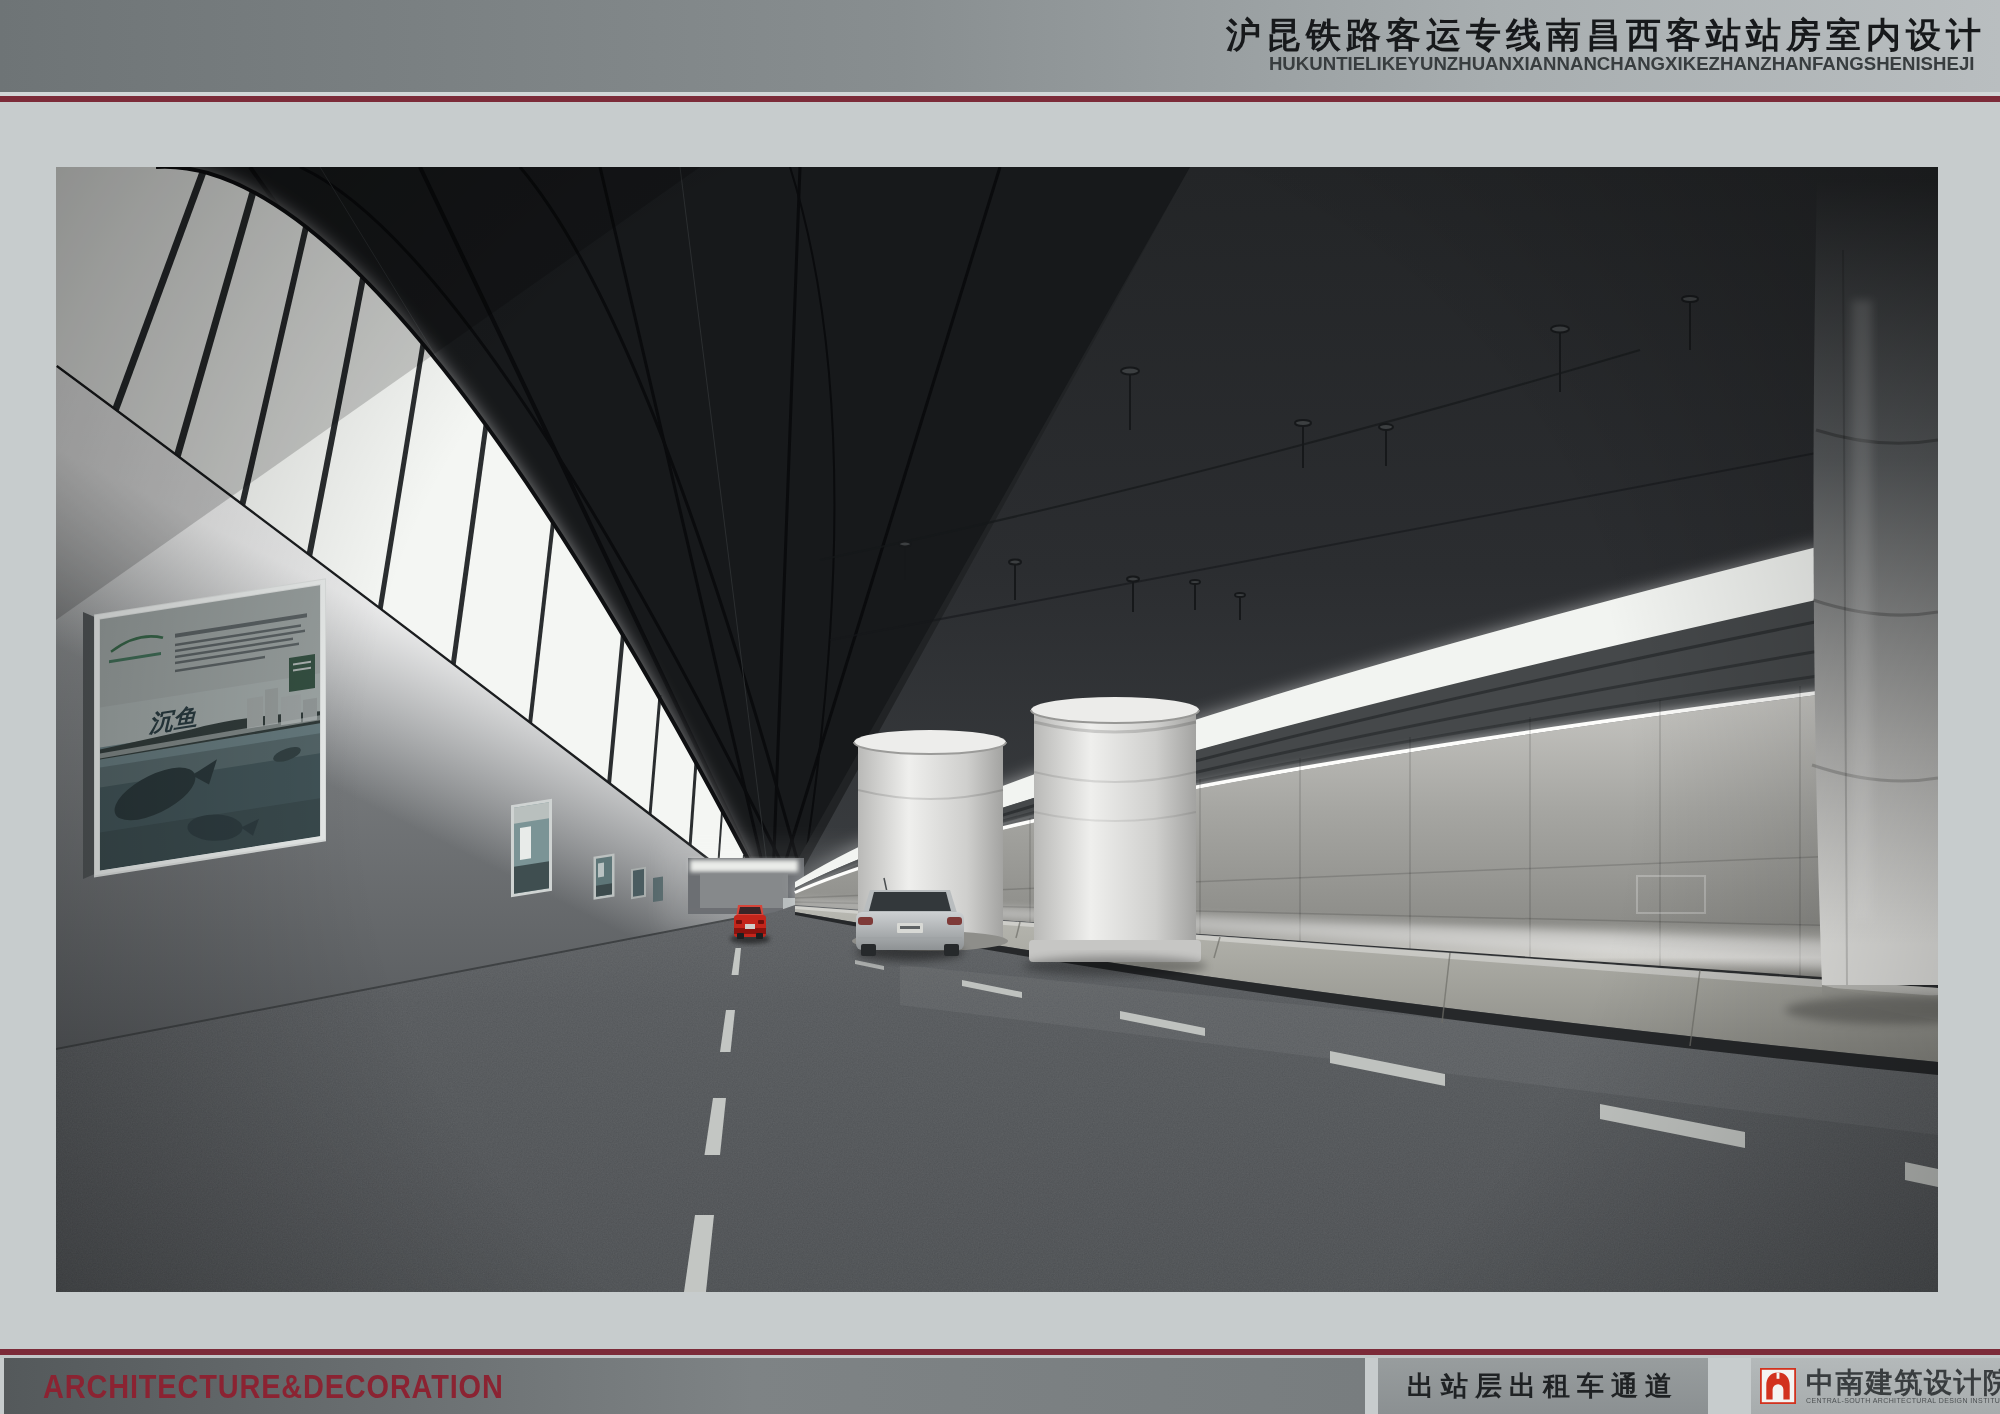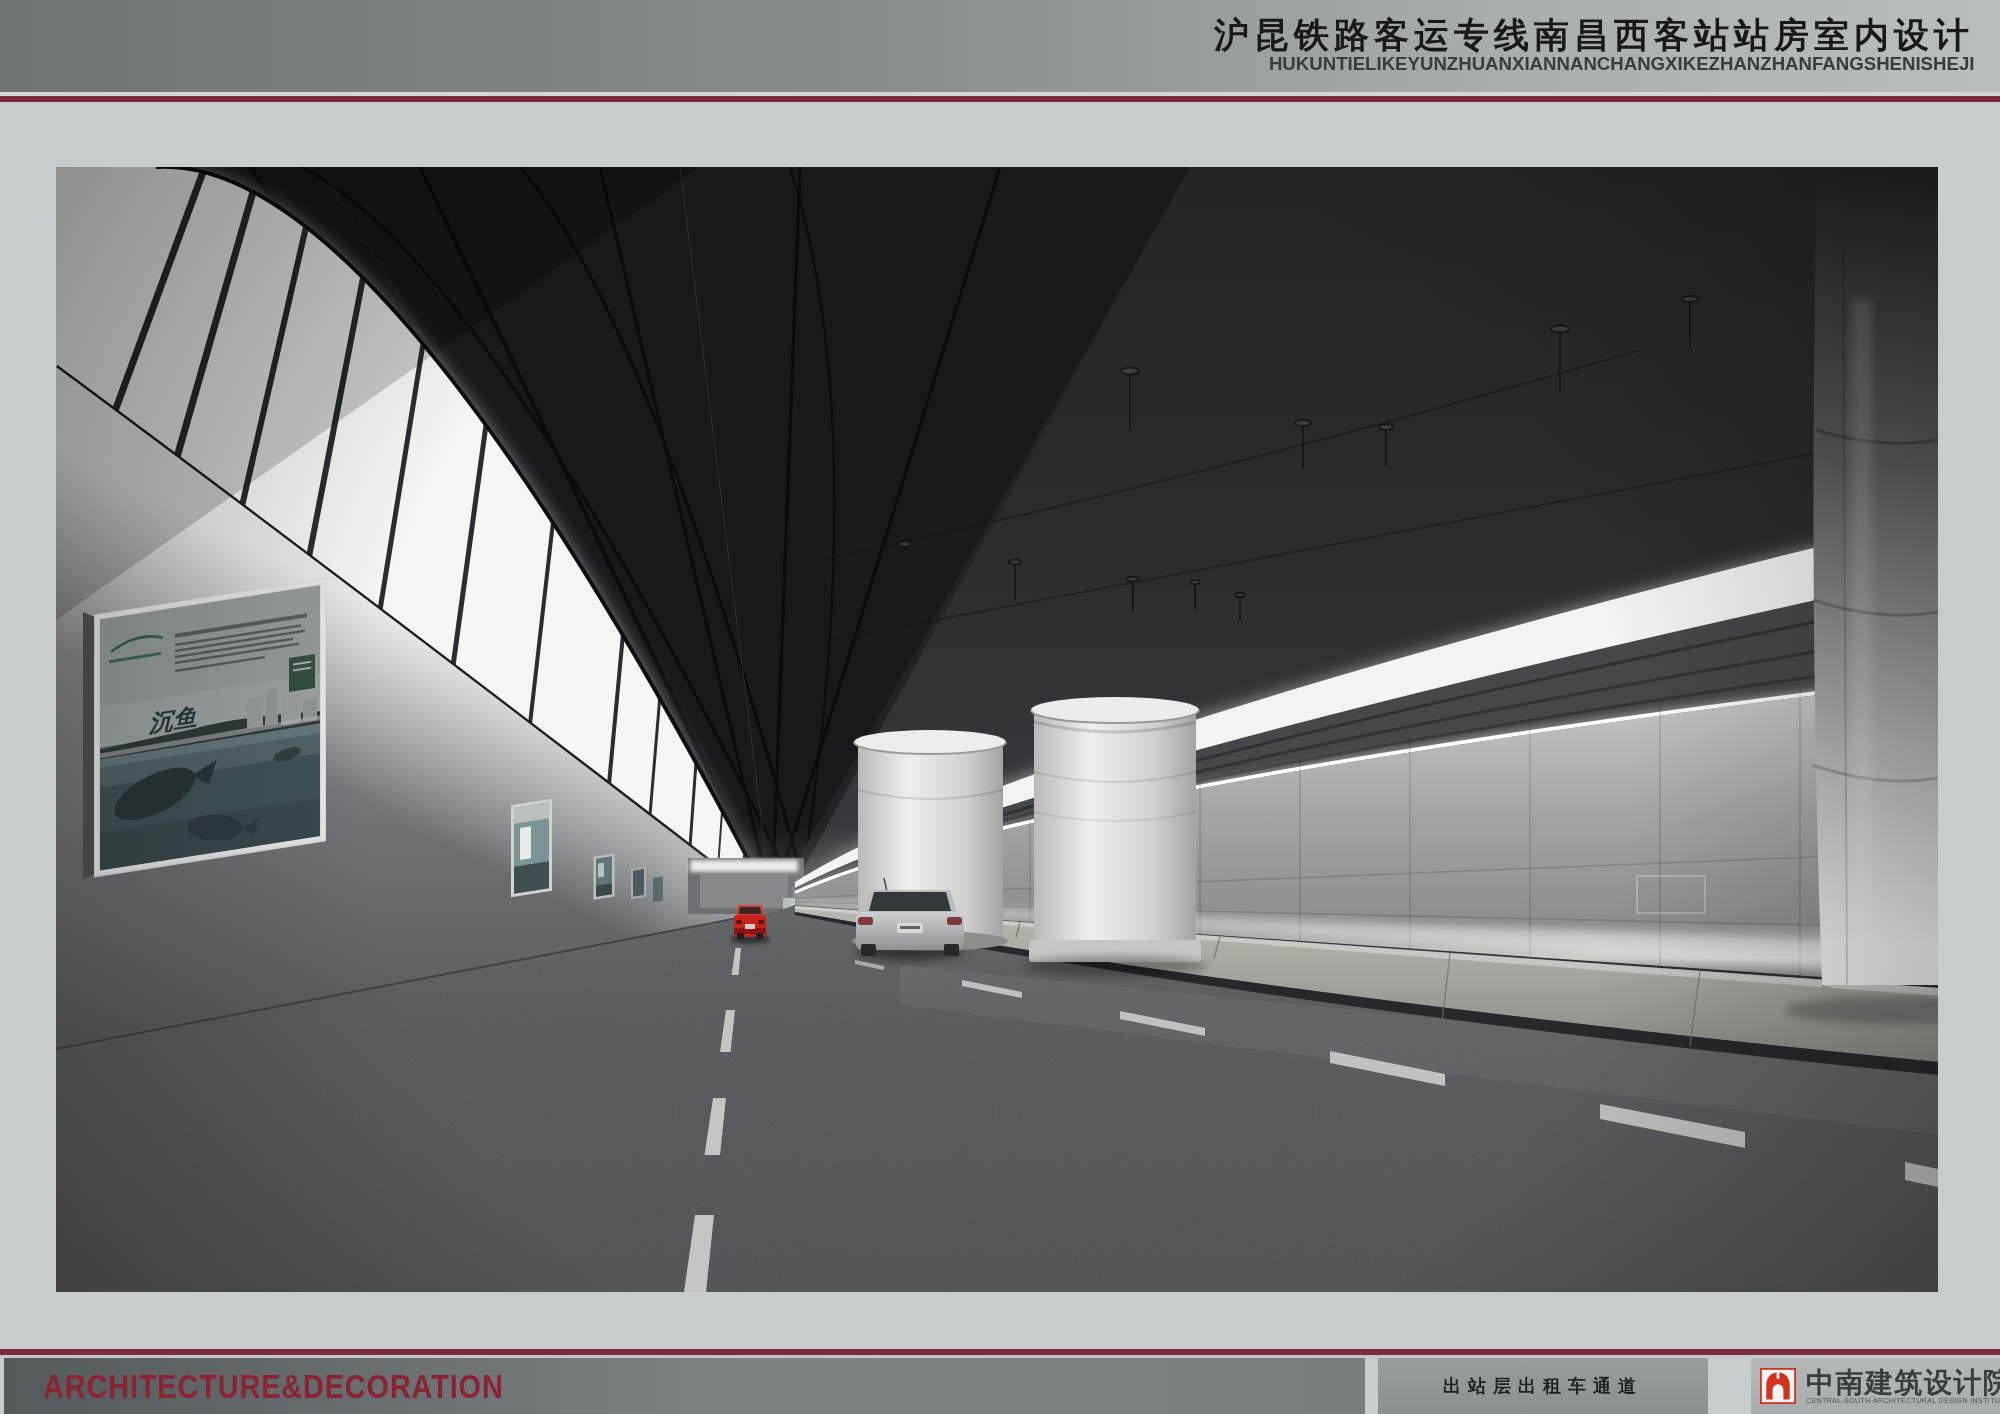--- a/index.html
+++ b/index.html
@@ -3,40 +3,40 @@
 <meta charset="utf-8">
 <style>
   html,body{margin:0;padding:0;background:#9aa0a2;}
   .page{position:relative;width:2000px;height:1414px;background:#c7cccd;overflow:hidden;
         font-family:"Liberation Sans",sans-serif;}
   
   .hdr{position:absolute;left:0;top:0;width:2000px;height:92px;
        background:linear-gradient(90deg,#6e7476 0%,#888e90 45%,#a8aeb0 75%,#b9bec0 100%);
        display:flex;flex-direction:column;align-items:flex-end;justify-content:center;}
   .hdr-title{font-size:35px;font-weight:900;color:#17191b;letter-spacing:5px;
-             line-height:1.05;padding-right:26px;white-space:nowrap;text-align:right;}
+             line-height:1.05;padding-right:14px;white-space:nowrap;text-align:right;}
   .hdr-sub{font-size:19px;font-weight:700;color:#383d3f;letter-spacing:0px;
            padding-right:26px;white-space:nowrap;transform:scaleX(.98);transform-origin:right;}
   .strip-light-top{position:absolute;left:0;top:92px;width:2000px;height:4px;background:#d2d6d7;}
   .rule-red-top{position:absolute;left:0;top:96px;width:2000px;height:6px;background:#7c2b39;}
   
   .render{position:absolute;left:56px;top:167px;width:1882px;height:1125px;background:#232527;}
   .render svg{display:block;}
   
   .rule-red-bot{position:absolute;left:0;top:1349px;width:2000px;height:6px;background:#7c2b39;}
   .rule-light-bot{position:absolute;left:0;top:1355px;width:2000px;height:3px;background:#c2c7c8;}
   .fbar{position:absolute;left:0;top:1358px;width:2000px;height:56px;}
   .fbox{position:absolute;top:0;height:56px;}
   .fbox-brand{left:4px;width:1361px;background:linear-gradient(90deg,#54595b,#7e8385 55%,#787d7f);
               display:flex;align-items:center;}
   .brand-text{font-size:34px;font-weight:900;color:#8b2332;letter-spacing:1px;
               padding-left:46px;transform:scaleX(.85);transform-origin:left center;white-space:nowrap;}
   .fbox-caption{left:1378px;width:330px;background:linear-gradient(180deg,#989d9e,#8b9092);
                 display:flex;align-items:center;justify-content:center;}
-  .caption-text{font-size:18px;font-weight:700;color:#1f2224;letter-spacing:7px;white-space:nowrap;}
+  .caption-text{font-size:27px;font-weight:700;color:#1f2224;letter-spacing:7px;white-space:nowrap;}
   .fbox-logo{left:1721px;width:275px;background:linear-gradient(180deg,#b4b9ba,#a7acad);
              display:flex;align-items:center;margin-left:30px;}
   .logo-mark{width:36px;height:36px;margin-left:9px;flex:0 0 auto;}
   .logo-txt{display:flex;flex-direction:column;margin-left:10px;}
   .logo-cn{font-size:28px;font-weight:700;color:#393d3f;letter-spacing:1.5px;line-height:1.05;white-space:nowrap;}
   .logo-en{font-size:7px;color:#4c5052;letter-spacing:.4px;white-space:nowrap;}
 </style>
 </head>
 <body>
 

